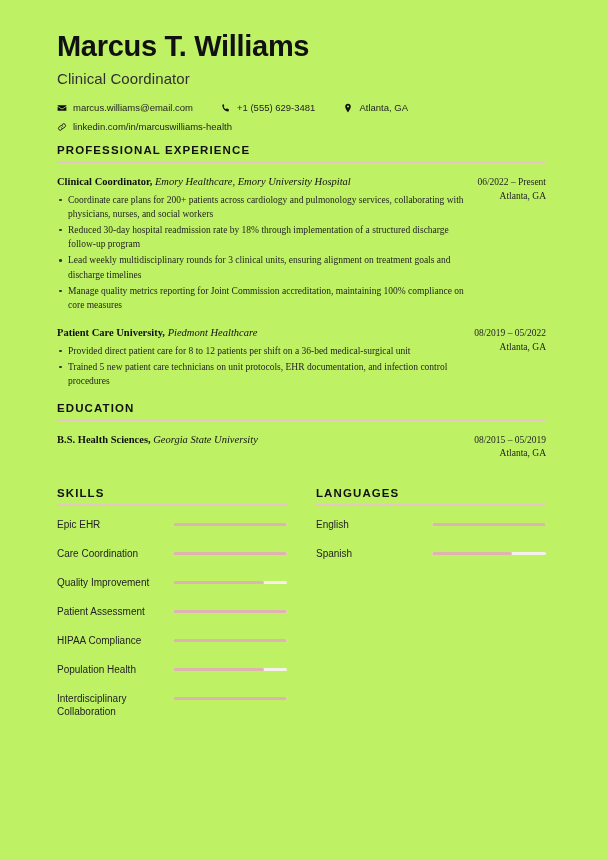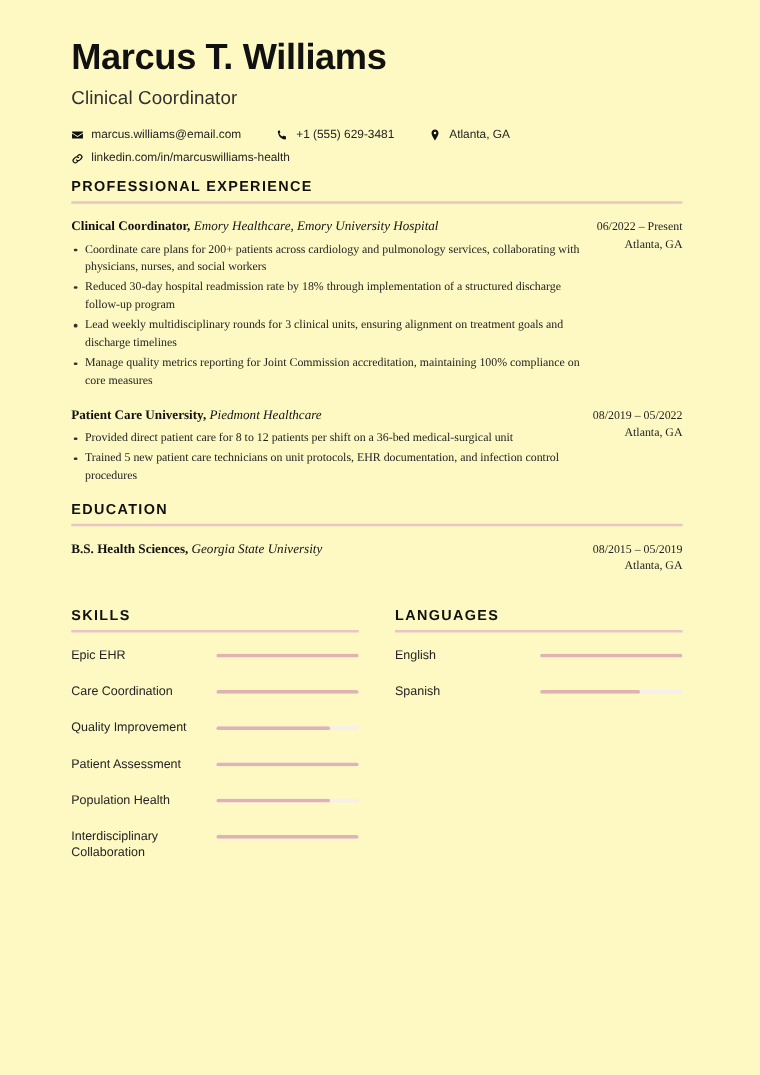--- a/index.html
+++ b/index.html
@@ -7,21 +7,21 @@
     width: 608px;
     height: 860px;
     background: #ffffff;
     font-family: "Liberation Sans", sans-serif;
     color: #1c1c1c;
     overflow: hidden;
   }
   .page {
     width: 608px;
     height: 860px;
-    background: #fef9c3;
+    background: #bef264;
     padding: 30px 62px 0 57px;
     position: relative;
   }
 
   
   .name {
     font-size: 29px;
     font-weight: bold;
     letter-spacing: -0.3px;
     color: #111111;
@@ -282,20 +282,26 @@
               <div class="meter-fill" style="width: 80%;"></div>
             </div>
         </div>
         <div class="meter-row">
           <div class="meter-label">Patient Assessment</div>
           <div class="meter-track">
               <div class="meter-fill" style="width: 100%;"></div>
             </div>
         </div>
         <div class="meter-row">
+          <div class="meter-label">HIPAA Compliance</div>
+          <div class="meter-track">
+              <div class="meter-fill" style="width: 100%;"></div>
+            </div>
+        </div>
+        <div class="meter-row">
           <div class="meter-label">Population Health</div>
           <div class="meter-track">
               <div class="meter-fill" style="width: 80%;"></div>
             </div>
         </div>
         <div class="meter-row">
           <div class="meter-label">Interdisciplinary Collaboration</div>
           <div class="meter-track">
               <div class="meter-fill" style="width: 100%;"></div>
             </div>

